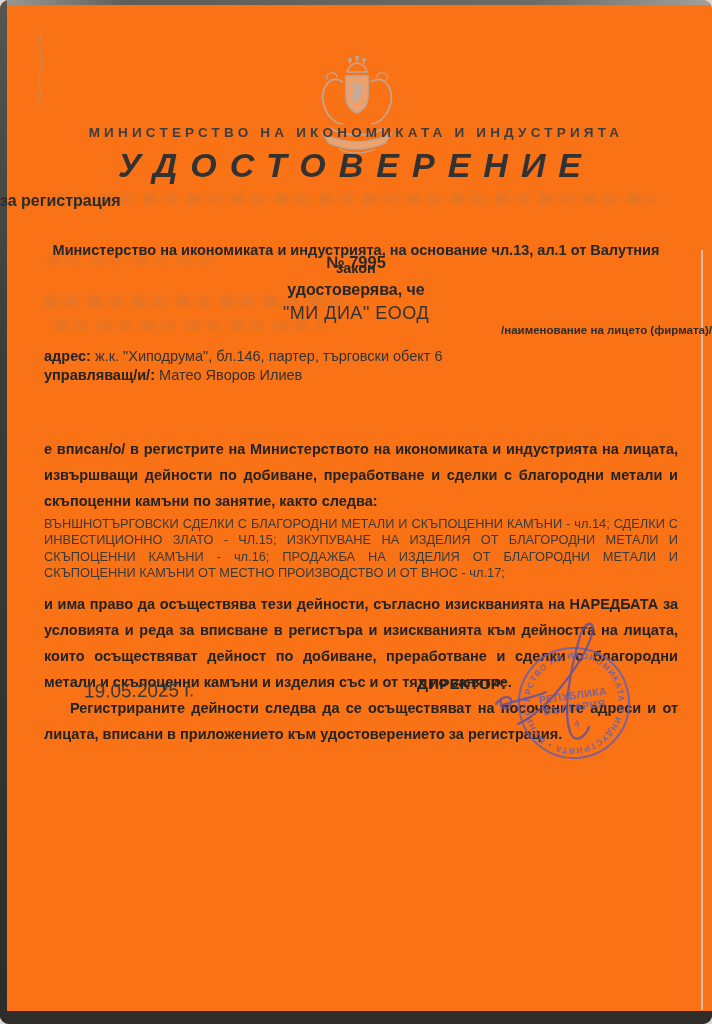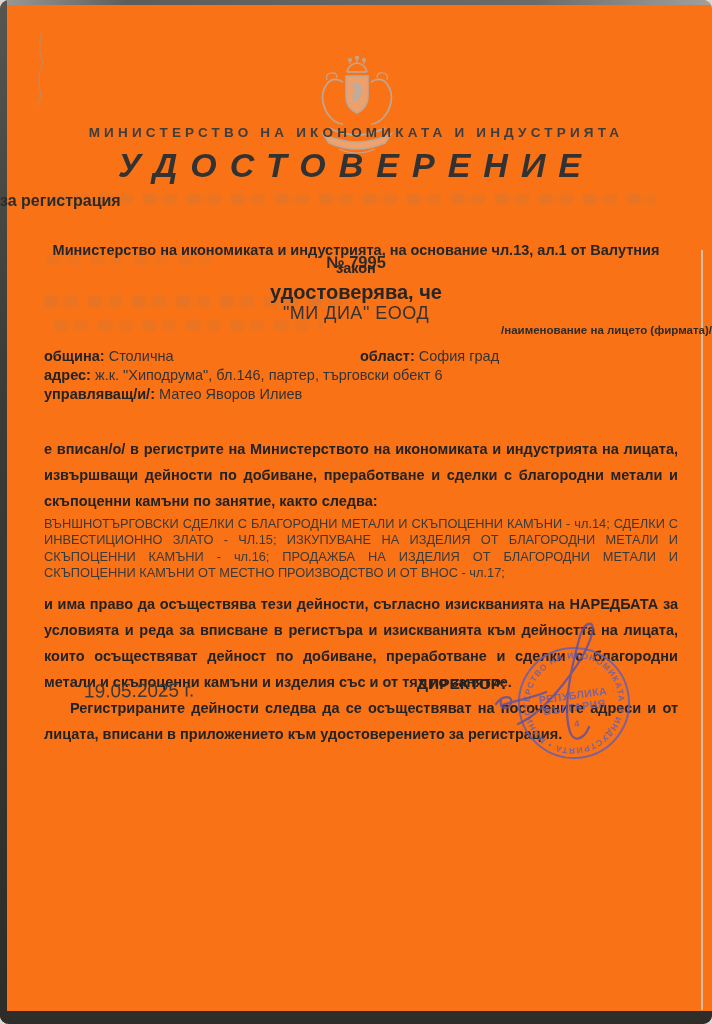--- a/index.html
+++ b/index.html
@@ -19,21 +19,21 @@
   
   .emblem{position:absolute;left:309px;top:56px;opacity:.85;filter:blur(.3px);}
   .ministry-line{position:absolute;top:125px;left:0;right:0;text-align:center;
     font-weight:bold;font-size:13.5px;letter-spacing:4.2px;color:#3d3d3d;white-space:nowrap;}
   .doc-title{position:absolute;top:146px;left:0;right:0;text-align:center;
     font-weight:bold;font-style:italic;font-size:34px;letter-spacing:13px;color:#323232;white-space:nowrap;}
   .doc-subtitle{position:absolute;top:192px;left:0;right:0;text-align:left;font-weight:bold;font-size:16px;color:#2a2a2a;}
   .doc-number{position:absolute;top:215px;left:0;right:0;text-align:center;font-weight:bold;font-size:16.5px;color:#2a2a2a;margin-top:38px;}
   .basis{position:absolute;top:242px;left:36px;width:640px;text-align:center;
     font-weight:bold;font-size:14.5px;line-height:17.5px;color:#262626;}
-  .certifies{position:absolute;top:281px;left:0;right:0;text-align:center;font-weight:bold;font-size:20px;color:#262626;}
+  .certifies{position:absolute;top:281px;left:0;right:0;text-align:center;font-weight:bold;font-size:16px;color:#262626;}
   .company{position:absolute;top:303px;left:0;right:0;text-align:center;font-size:18px;letter-spacing:.5px;color:#333;}
   .company-caption{position:absolute;top:324px;left:0;right:0;text-align:right;font-weight:bold;font-size:11.5px;color:#2c2c2c;}
   
   .fields{position:absolute;top:347px;left:44px;width:634px;font-size:14.5px;line-height:19px;color:#333;}
   .fields .row{display:flex;}
   .fields .left-col{width:316px;flex:none;}
   .fields b{color:#232323;}
   
   .body-text{position:absolute;top:436px;left:44px;width:634px;color:#2b2b2b;}
   .p-bold{font-weight:bold;font-size:14.5px;line-height:26px;text-align:justify;margin:0;color:#232323;}
@@ -87,30 +87,20 @@
   <div class="ministry-line">МИНИСТЕРСТВО НА ИКОНОМИКАТА И ИНДУСТРИЯТА</div>
   <div class="doc-title">УДОСТОВЕРЕНИЕ</div>
   <div class="doc-subtitle">за регистрация</div>
   <div class="doc-number">№ 7995</div>
   <div class="basis">Министерство на икономиката и индустрията, на основание чл.13, ал.1 от Валутния закон</div>
   <div class="certifies">удостоверява, че</div>
   <div class="company">"МИ ДИА" ЕООД</div>
   <div class="company-caption">/наименование на лицето (фирмата)/</div>
 
   <div class="fields">
-    <div class="row">
-      <div class="left-col">
-        <b>община:</b>
-        <span>Столична</span>
-      </div>
-      <div>
-        <b>област:</b>
-        <span>София град</span>
-      </div>
-    </div>
     <div>
       <b>адрес:</b>
       <span>ж.к. "Хиподрума", бл.146, партер, търговски обект 6</span>
     </div>
     <div>
       <b>управляващ/и/:</b>
       <span>Матео Яворов Илиев</span>
     </div>
   </div>
 

